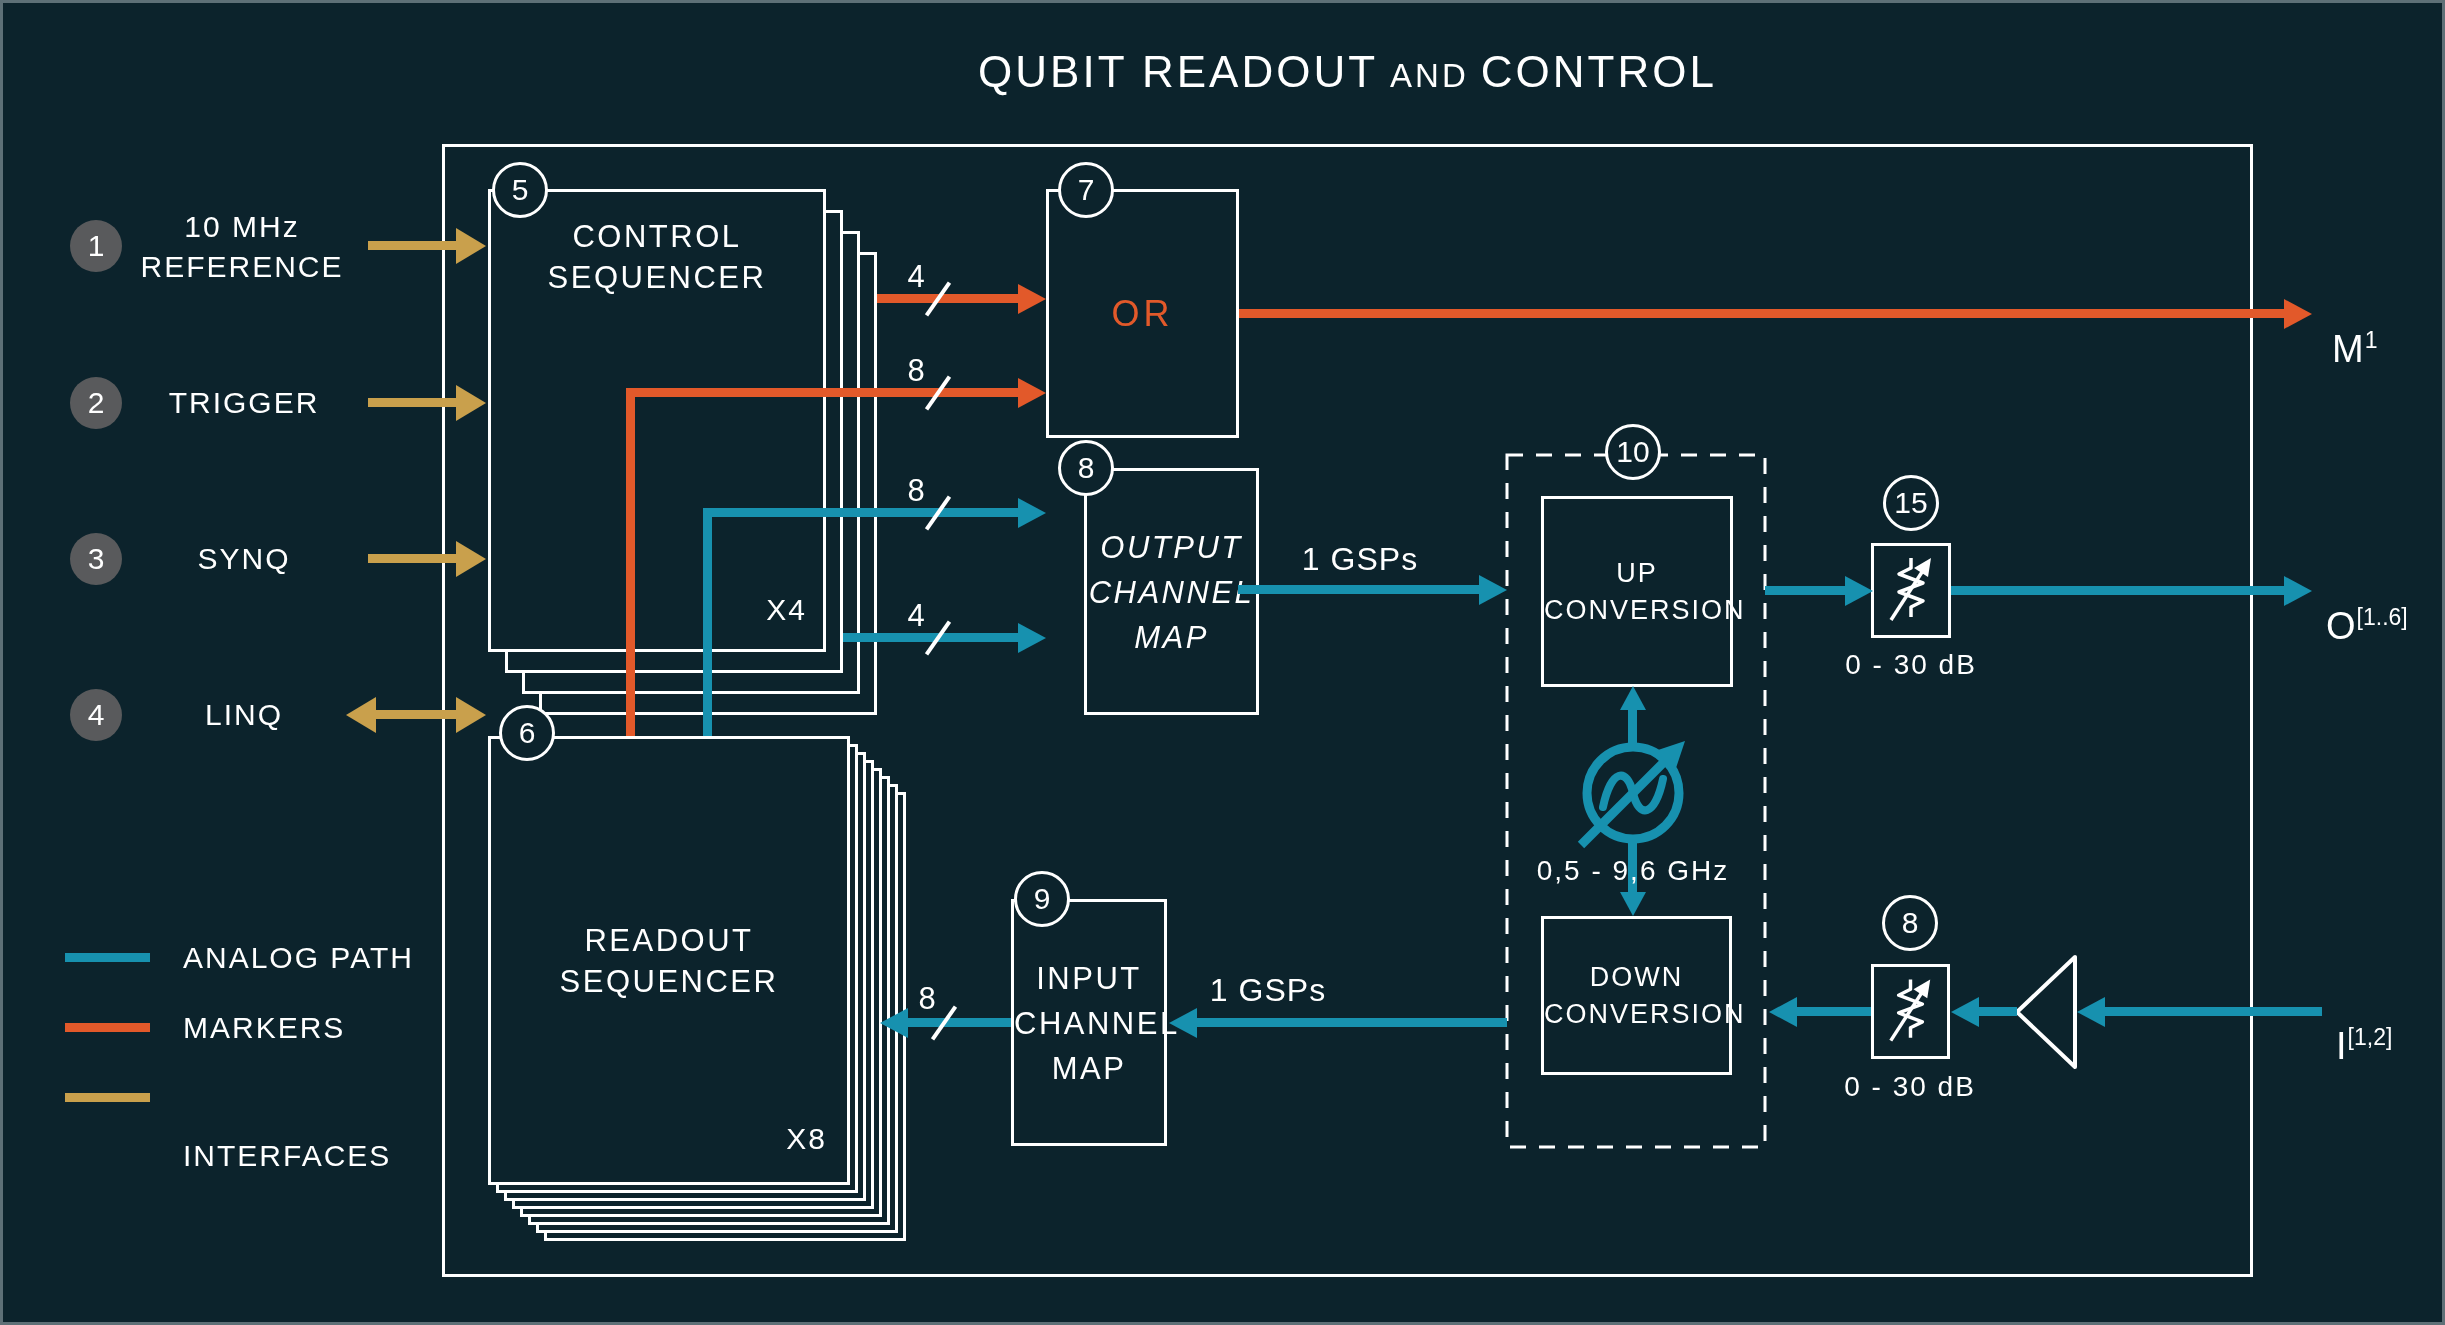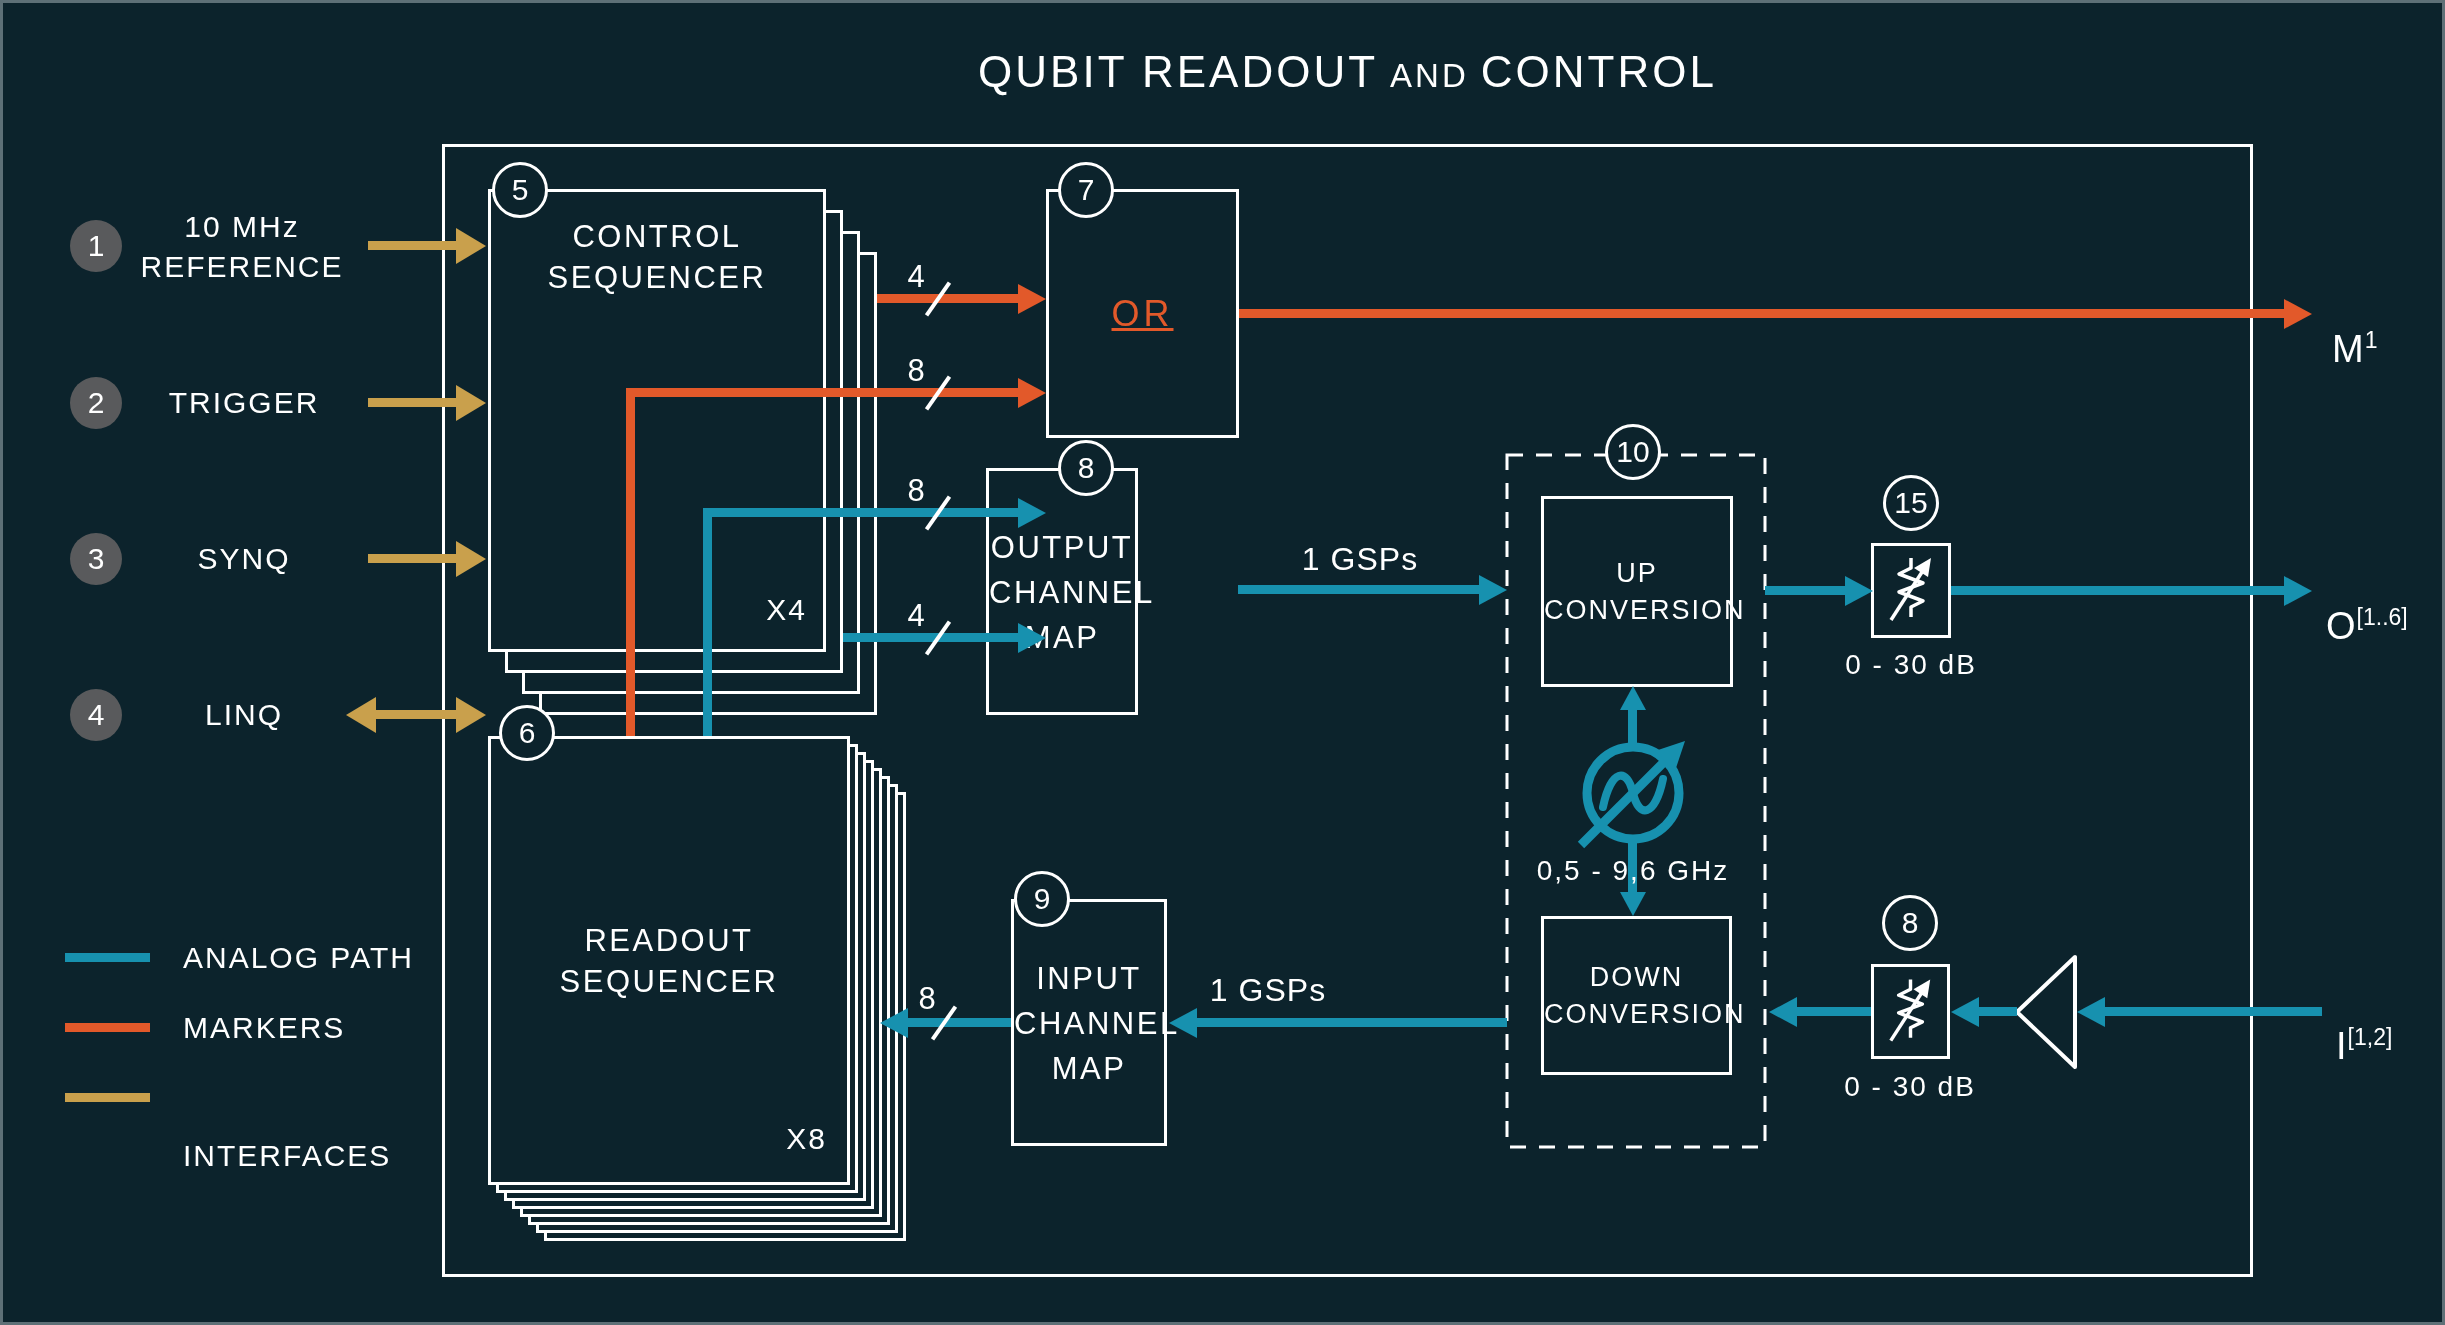--- a/index.html
+++ b/index.html
@@ -60,21 +60,21 @@
   .legendlbl{font-size:30px;}
   .buslbl{font-size:31px;}
   .ratelbl{font-size:32px;letter-spacing:1px;}
   .rangelbl{font-size:28px;letter-spacing:2px;}
   .blocktext{position:absolute;left:0;right:0;text-align:center;letter-spacing:2.5px;}
   .seqtext{font-size:31px;line-height:41px;}
   .maptext{font-size:31px;line-height:45px;top:50%;transform:translateY(-50%);}
   .convtext{font-size:27px;line-height:37px;top:50%;transform:translateY(-50%);letter-spacing:2px;}
   .mult{position:absolute;font-size:30px;letter-spacing:2px;}
   .orlbl{position:absolute;left:0;right:0;top:50%;transform:translateY(-50%);
-         text-align:center;font-size:36px;letter-spacing:4px;color:var(--markers,#e2592a);text-decoration:underline;}
+         text-align:center;font-size:36px;letter-spacing:4px;color:var(--markers,#e2592a);}
   .port{position:absolute;font-size:38px;letter-spacing:1px;transform:translate(0,-50%);white-space:nowrap;margin-top:36px;}
   .port .sup{font-size:23px;position:relative;top:-14px;letter-spacing:0;}
   svg{position:absolute;overflow:visible;}
 </style>
 </head>
 <body>
 
 <div class="stage">
   <div class="frame"></div>
 
@@ -111,21 +111,21 @@
         <div>SEQUENCER</div>
       </div>
       <span class="mult" style="right:20px;bottom:26px;">X8</span>
     </div>
   </div>
 
   <div class="box" style="left:1046px;top:189px;width:193px;height:249px;">
     <div class="orlbl">OR</div>
   </div>
 
-  <div class="box" style="left:986px;top:468px;width:152px;height:247px;">
+  <div class="box" style="left:1084px;top:468px;width:175px;height:247px;font-style:italic;">
     <div class="blocktext maptext">
       <div>OUTPUT</div>
       <div>CHANNEL</div>
       <div>MAP</div>
     </div>
   </div>
 
   <div class="box" style="left:1011px;top:899px;width:156px;height:247px;">
     <div class="blocktext maptext">
       <div>INPUT</div>

